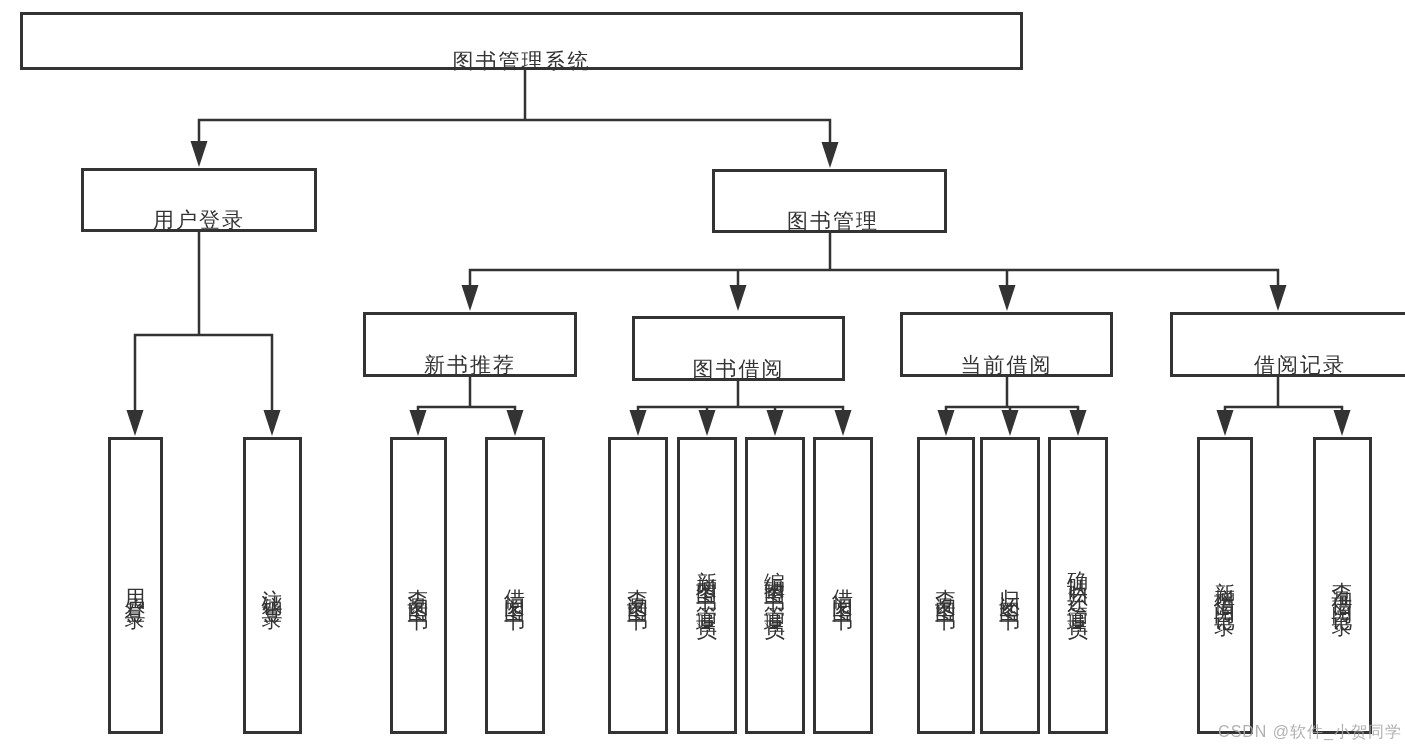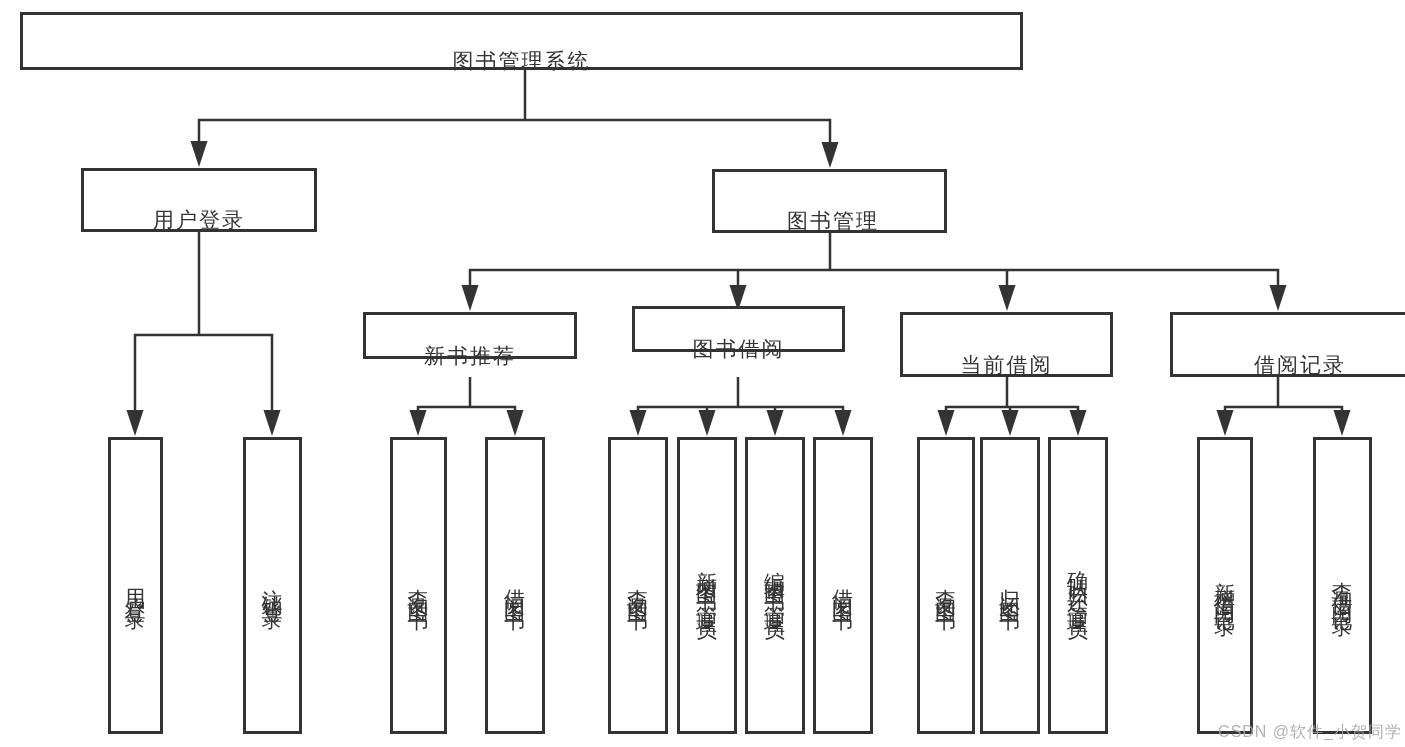--- a/index.html
+++ b/index.html
@@ -102,24 +102,24 @@
     <span class="hlabel">图书管理系统</span>
   </div>
 
   <div class="box" style="left:81px; top:168px; width:236px; height:64px;">
     <span class="hlabel">用户登录</span>
   </div>
   <div class="box" style="left:712px; top:169px; width:235px; height:64px;padding-left:7px;">
     <span class="hlabel">图书管理</span>
   </div>
 
-  <div class="box" style="left:363px; top:312px; width:214px; height:47px;">
+  <div class="box" style="left:363px; top:312px; width:214px; height:65px;">
     <span class="hlabel">新书推荐</span>
   </div>
-  <div class="box" style="left:632px; top:306px; width:213px; height:46px;">
+  <div class="box" style="left:632px; top:316px; width:213px; height:65px;">
     <span class="hlabel">图书借阅</span>
   </div>
   <div class="box" style="left:900px; top:312px; width:213px; height:65px;align-items:center;">
     <span class="hlabel">当前借阅</span>
   </div>
   <div class="box" style="left:1170px; top:312px; width:260px; height:65px;">
     <span class="hlabel">借阅记录</span>
   </div>
 
   <div class="box" style="left:108px; top:437px; width:55px; height:297px;">

